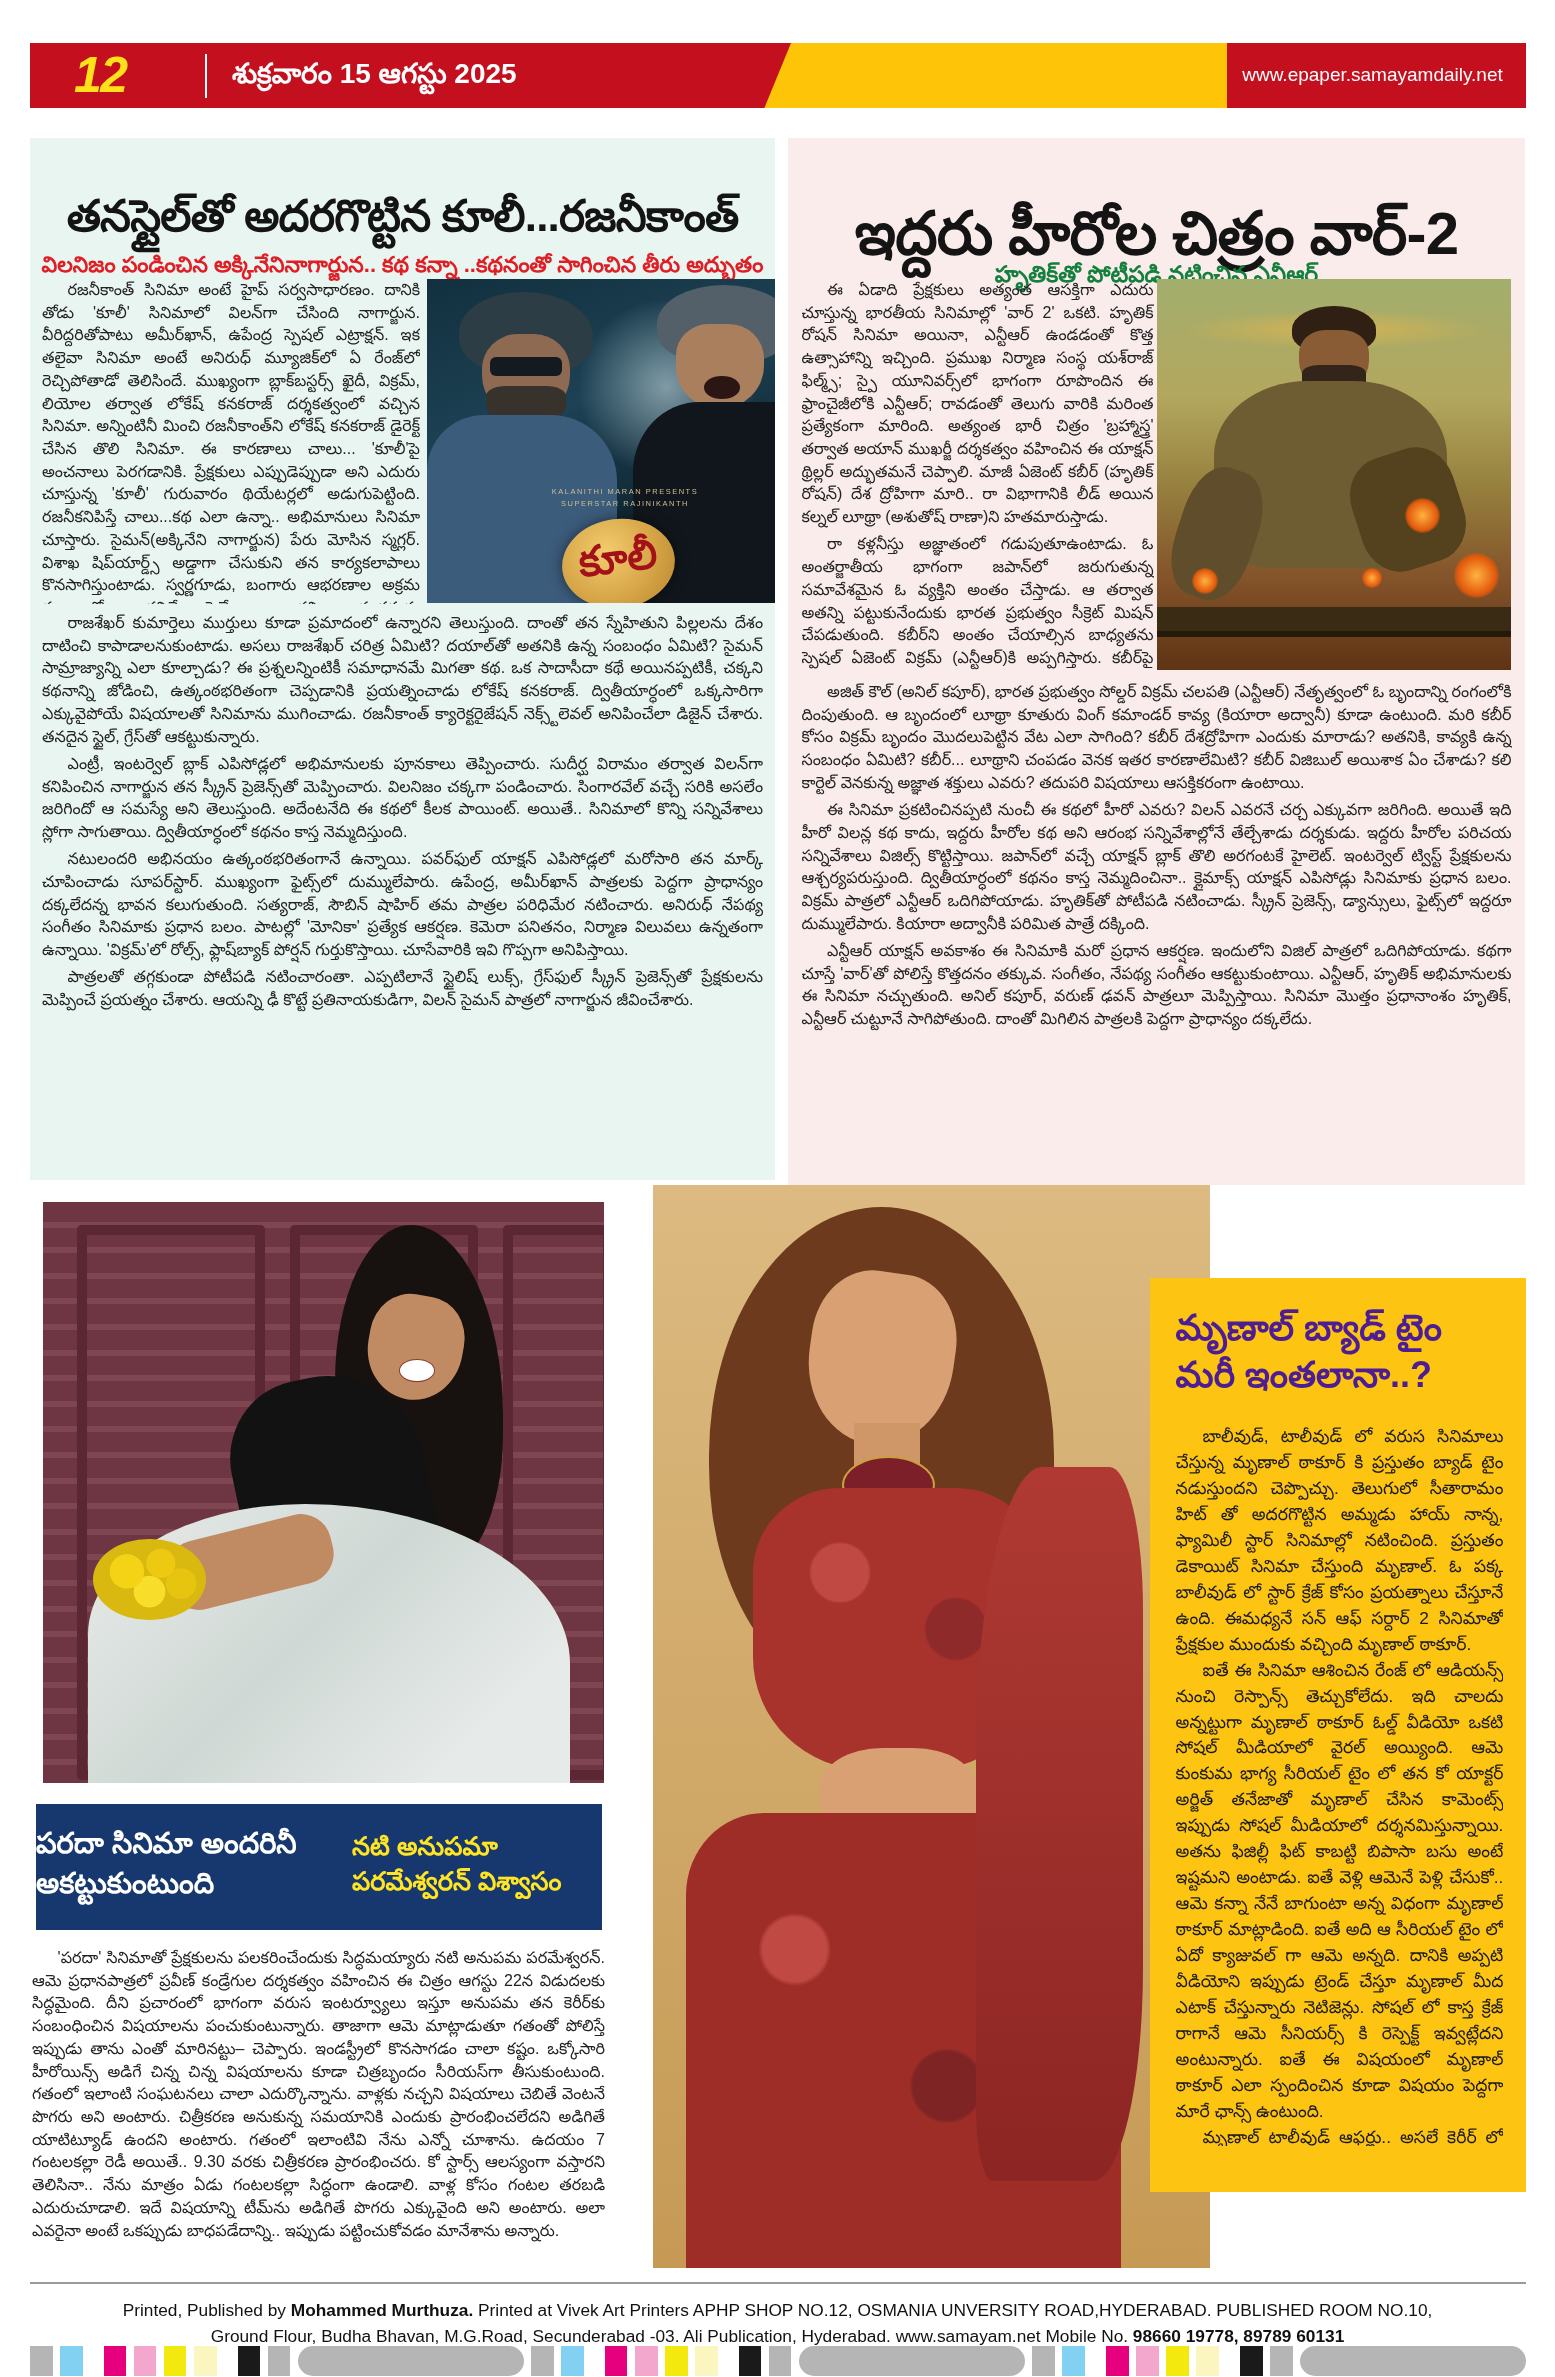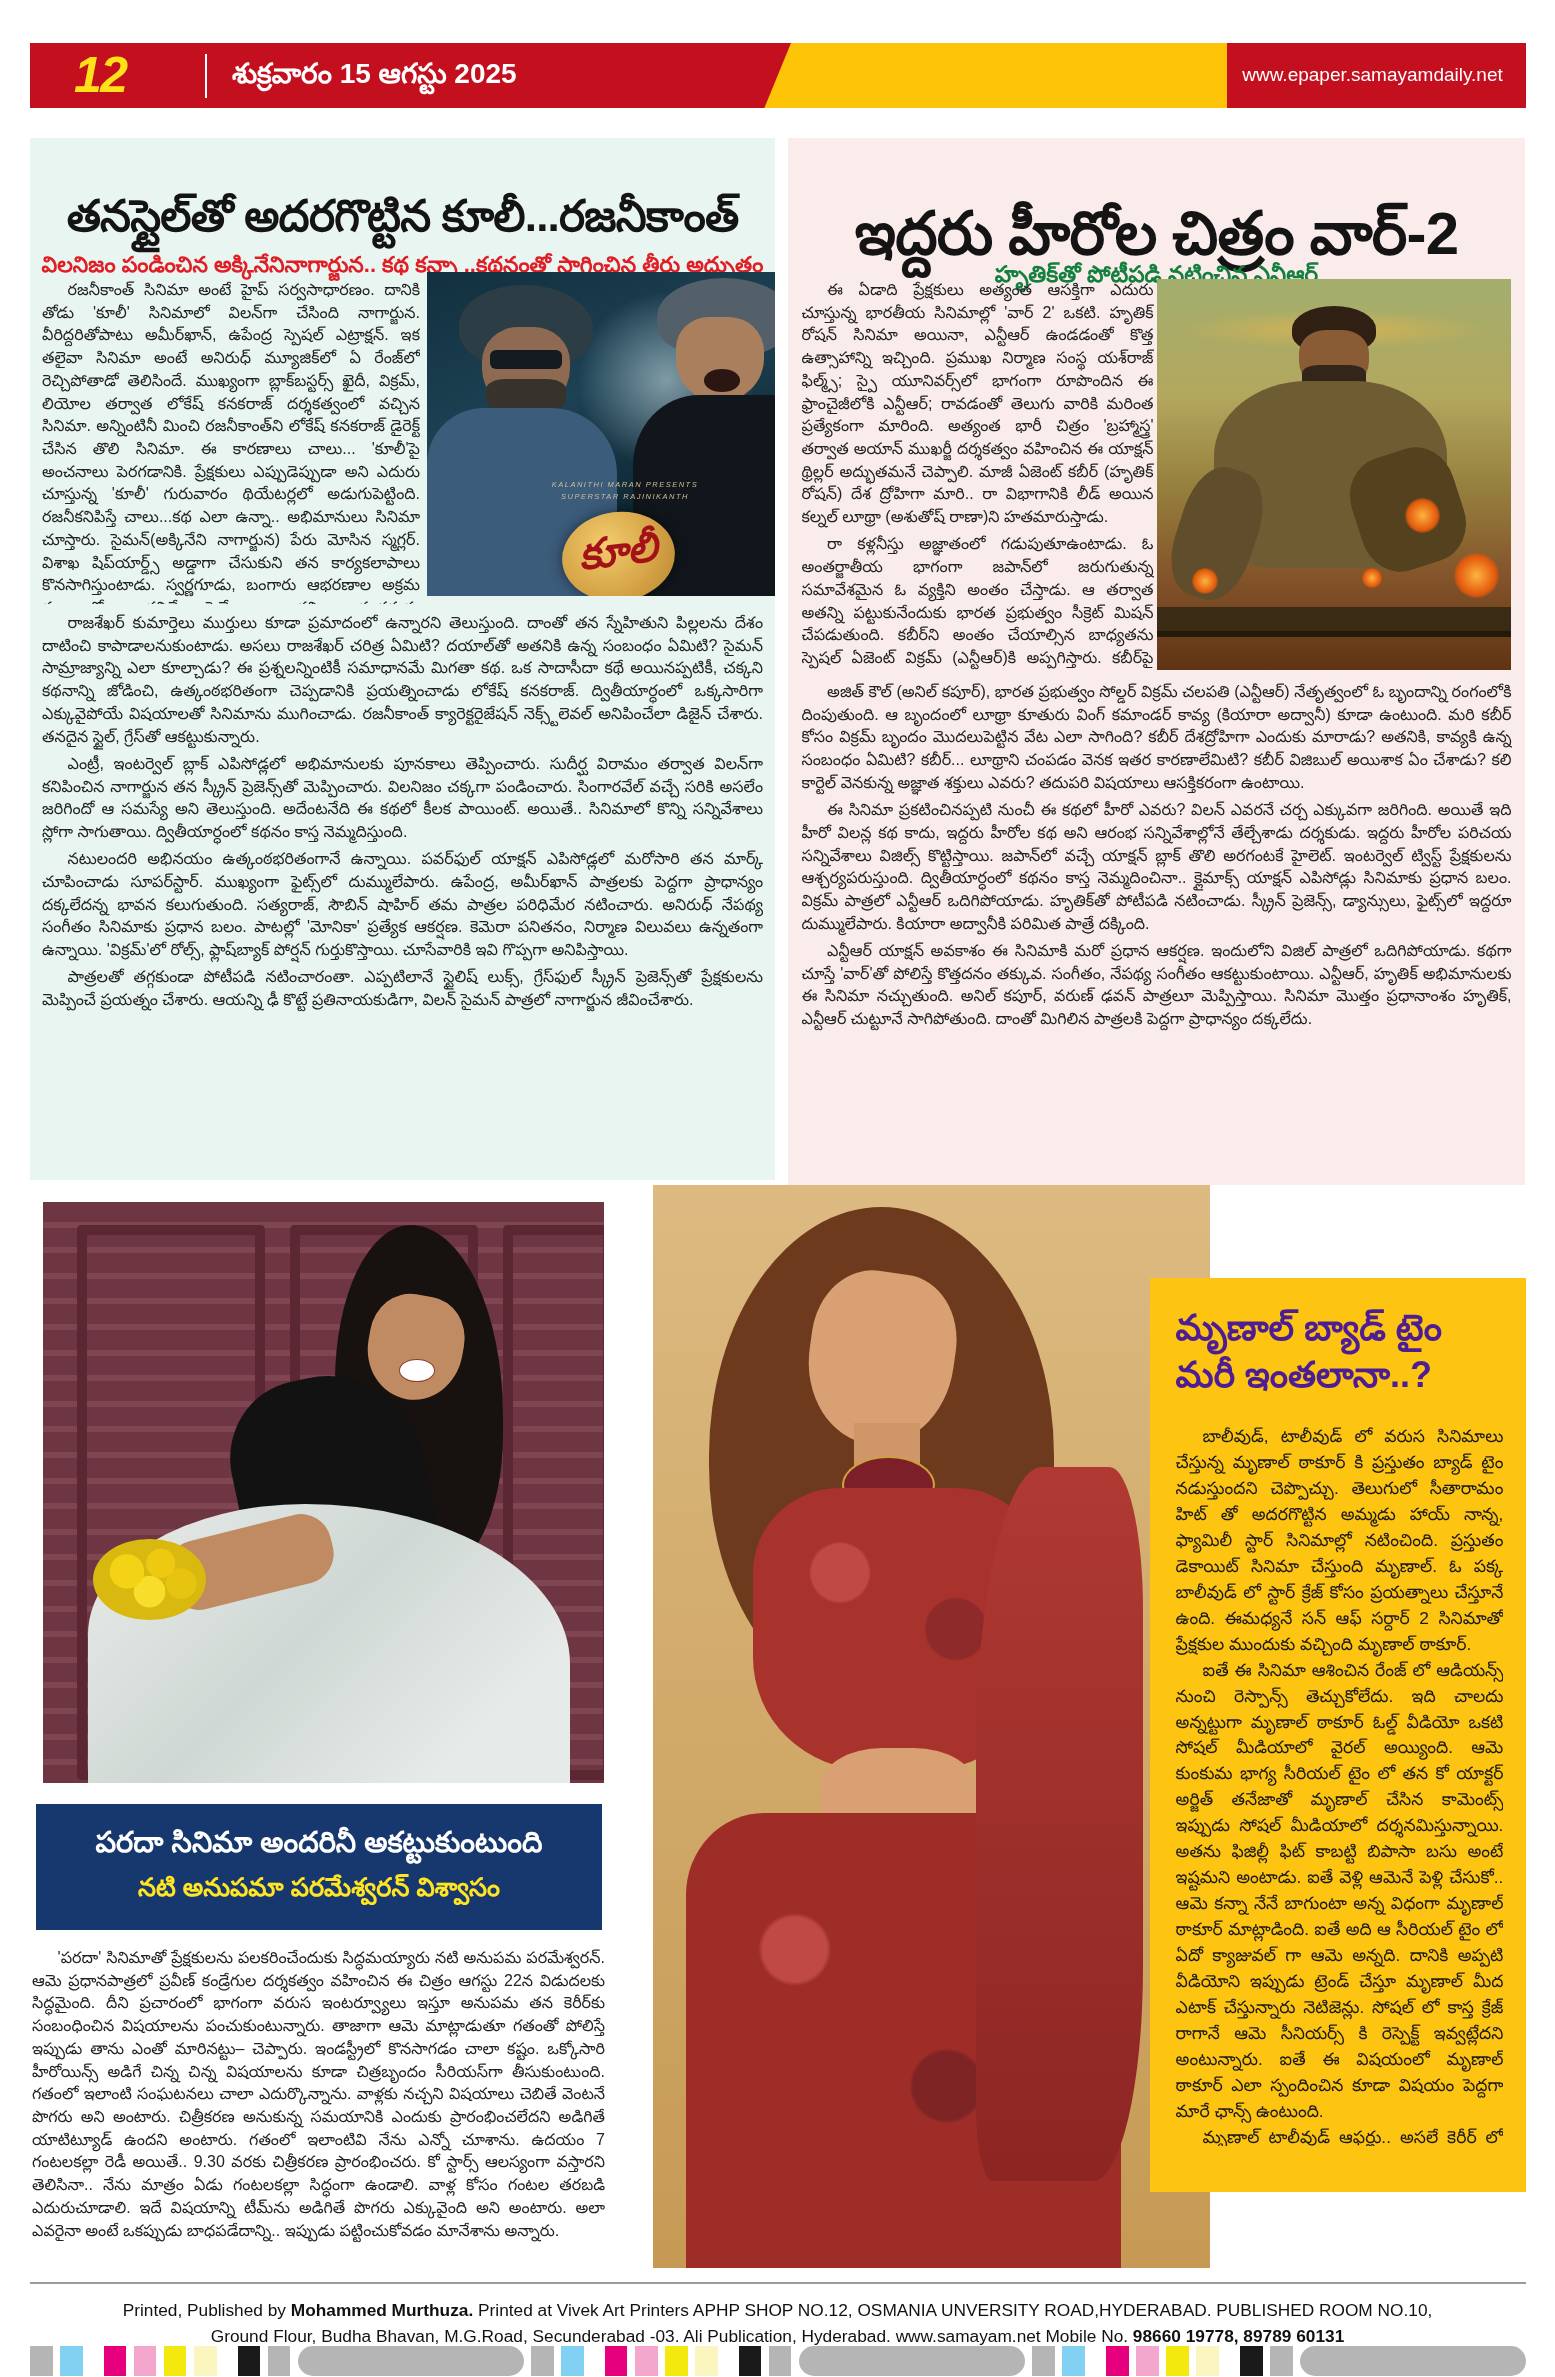--- a/index.html
+++ b/index.html
@@ -28,21 +28,21 @@
   .coolie-headline{top:24px;font-size:44px;}
   .war2-headline{top:21px;font-size:60px;}
   .subheadline{position:absolute;left:0;right:0;text-align:center;font-weight:700;}
   .coolie-sub{top:96px;font-size:22px;color:#e01e25;}
   .war2-sub{top:104px;font-size:23px;color:#15803d;}
 
   .body-text{font-size:16px;line-height:1.42;text-align:justify;color:#222;}
   .body-text p{margin:0 0 4.5px 0;text-indent:25.6px;}
 
   .coolie-top-text{position:absolute;left:12px;top:141px;width:378px;height:325px;overflow:hidden;}
-  .coolie-img{position:absolute;left:397px;top:134px;width:396px;height:324px;font-style:italic;}
+  .coolie-img{position:absolute;left:397px;top:141px;width:396px;height:324px;}
   .coolie-bottom-text{position:absolute;left:12px;top:474px;width:721px;height:555px;overflow:hidden;}
 
   .war2-top-text{position:absolute;left:13.5px;top:141px;width:352px;height:393px;overflow:hidden;}
   .war2-img{position:absolute;left:369px;top:141px;width:354px;height:391px;}
   .war2-bottom-text{position:absolute;left:13.5px;top:543px;width:710px;height:491px;overflow:hidden;}
 
   
   .poster{position:relative;width:100%;height:100%;overflow:hidden;
       background:linear-gradient(160deg,#12303f 0%,#1d4254 38%,#0c1f2b 75%,#091823 100%);}
   .poster .glow{position:absolute;left:38%;top:6%;width:45%;height:55%;border-radius:50%;
@@ -94,21 +94,21 @@
   .anu-blouse{position:absolute;left:34%;top:30%;width:34%;height:34%;border-radius:40% 50% 20% 30%;background:#121212;transform:rotate(-12deg);}
   .anu-saree{position:absolute;left:8%;top:52%;width:86%;height:50%;border-radius:45% 55% 0 0;
       background:linear-gradient(135deg,#e9ecea 0%,#cfd8d4 45%,#e6eae8 80%);}
   .anu-arm{position:absolute;left:22%;top:56%;width:30%;height:12%;border-radius:30px;background:#c08a62;transform:rotate(-14deg);}
   .flowers{position:absolute;left:9%;top:58%;width:20%;height:14%;border-radius:50%;
       background:radial-gradient(circle at 30% 40%,#f4d316 18%,transparent 19%),
                  radial-gradient(circle at 60% 30%,#eec911 16%,transparent 17%),
                  radial-gradient(circle at 50% 65%,#f8dd2a 20%,transparent 21%),
                  radial-gradient(circle at 78% 55%,#e7c40f 15%,transparent 16%),#d9b810;}
   .blue-box{position:absolute;left:36px;top:1804px;width:566px;height:126px;background:#16386e;
-      display:flex;flex-direction:column;align-items:center;justify-content:center;gap:7.5px;}
+      display:flex;flex-direction:row;align-items:center;justify-content:center;gap:7.5px;}
   .blue-box .l1{font-size:29px;font-weight:800;color:#ffffff;}
   .blue-box .l2{font-size:25.6px;font-weight:800;color:#ffe523;}
   .parda-text{position:absolute;left:32px;top:1947px;width:573px;height:322px;overflow:hidden;}
 
   
   .mrunal-photo{position:absolute;left:653px;top:1185px;width:557px;height:1083px;overflow:hidden;z-index:1;
       background:linear-gradient(180deg,#dcba81 0%,#d2ab6c 45%,#c69a55 100%);}
   .mru-hair{position:absolute;left:10%;top:2%;width:62%;height:46%;border-radius:50% 50% 42% 48%;background:#6e3a1e;}
   .mru-face{position:absolute;left:28%;top:8%;width:26%;height:16%;border-radius:46% 46% 58% 58%;background:#d9a173;transform:rotate(8deg);}
   .mru-neck{position:absolute;left:36%;top:22%;width:12%;height:6%;background:#cf9768;}

